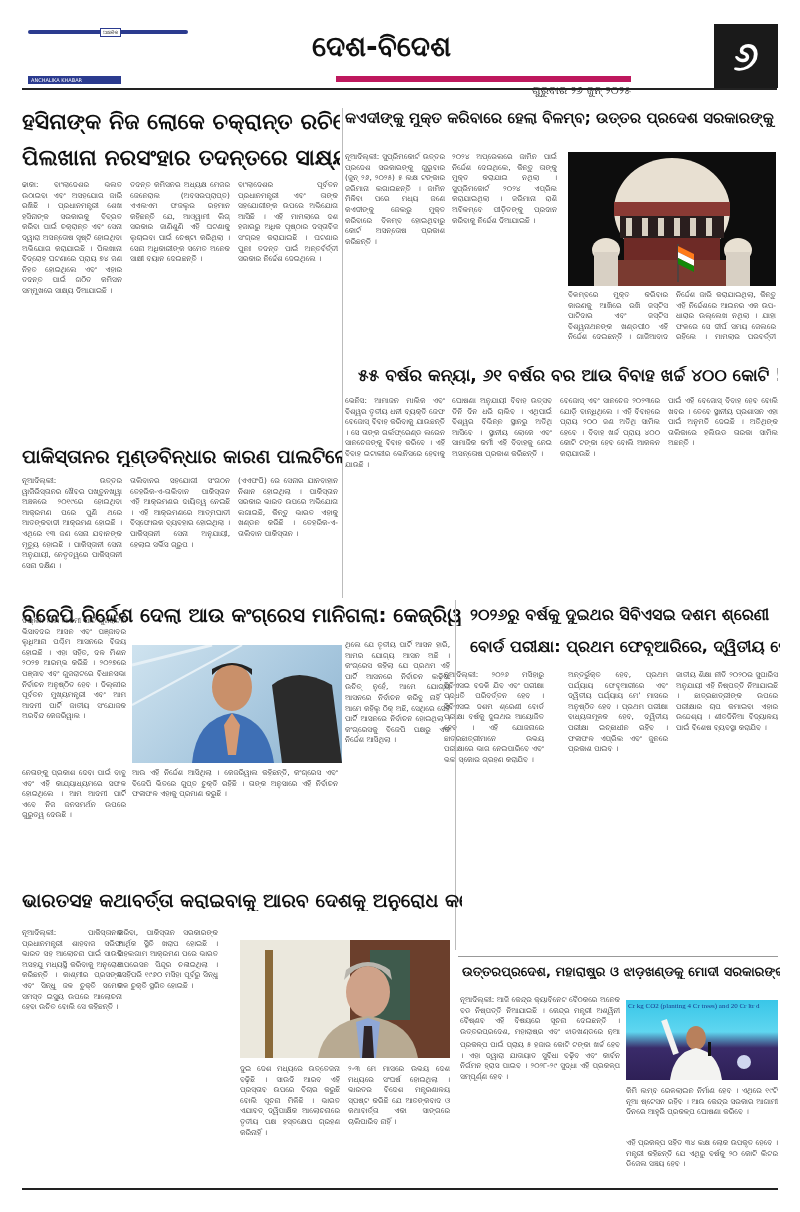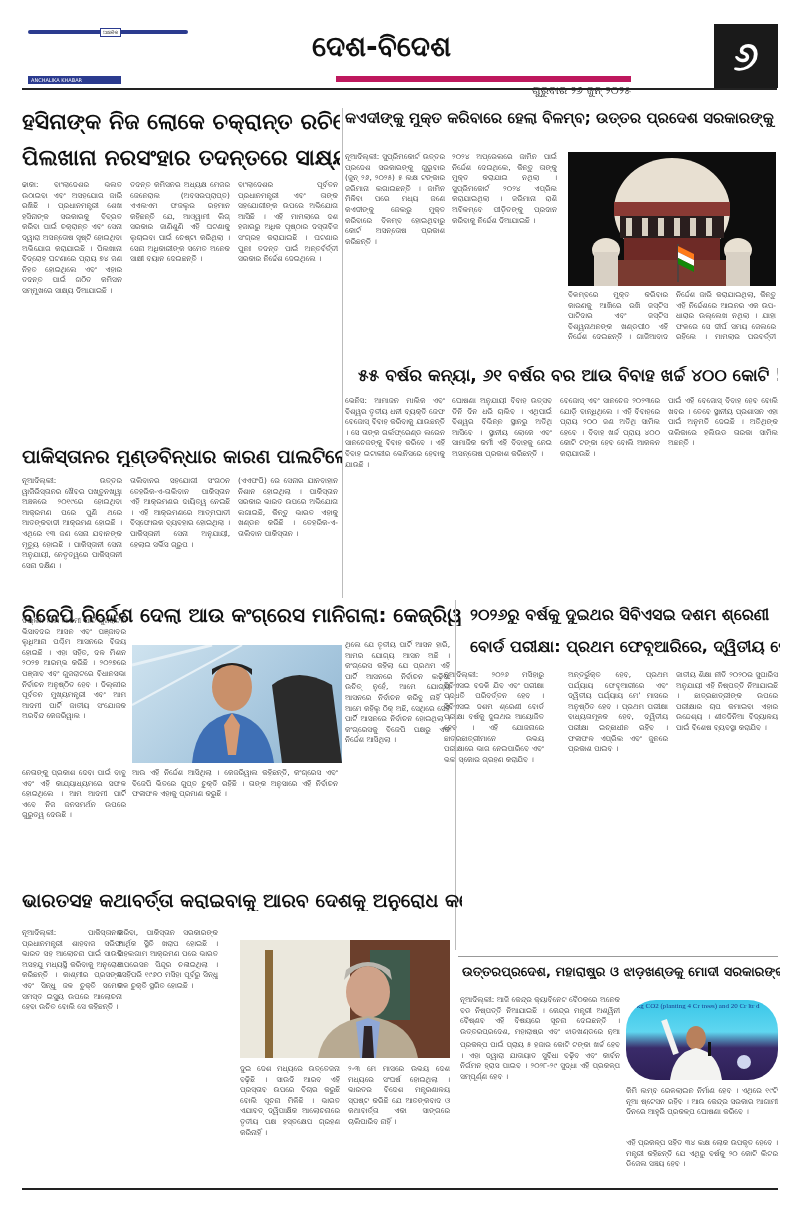--- a/index.html
+++ b/index.html
@@ -126,21 +126,21 @@
     <path d="M116 82 L128 78 L140 82 L136 118 L120 118 Z" fill="#8fa7d6"></path>
     <path d="M124 86 L132 86 L134 118 L122 118 Z" fill="#2e2428"></path>
   </svg>
 </div>
 <div class="col body" style="left:240px;top:1064px;width:100px;height:120px;">ଦୁଇ ଦେଶ ମଧ୍ୟରେ ଉତ୍ତେଜନା ବଢ଼ିଛି । ସାଉଦି ଆରବ ଏହି ପ୍ରସ୍ତାବ ଉପରେ ବିଚାର କରୁଛି ବୋଲି ସୂଚନା ମିଳିଛି । ଭାରତ ଏଯାବତ୍ ଦ୍ୱିପାକ୍ଷିକ ଆଲୋଚନାରେ ତୃତୀୟ ପକ୍ଷ ହସ୍ତକ୍ଷେପ ଗ୍ରହଣ କରିନାହିଁ ।</div>
 <div class="col body" style="left:348px;top:1064px;width:102px;height:120px;">୨-୩ ମେ ମାସରେ ଉଭୟ ଦେଶ ମଧ୍ୟରେ ସଂଘର୍ଷ ହୋଇଥିଲା । ଭାରତର ବିଦେଶ ମନ୍ତ୍ରଣାଳୟ ସ୍ପଷ୍ଟ କରିଛି ଯେ ଆତଙ୍କବାଦ ଓ କଥାବାର୍ତ୍ତା ଏକା ସାଙ୍ଗରେ ଚାଲିପାରିବ ନାହିଁ ।</div>
 
 <div class="rule-h" style="left:458px;top:956px;width:320px;"></div>
 <div class="abs hl" style="left:462px;top:965px;width:318px;font-size:13px;">ଉତ୍ତରପ୍ରଦେଶ, ମହାରାଷ୍ଟ୍ର ଓ ଝାଡ଼ଖଣ୍ଡକୁ ମୋଦୀ ସରକାରଙ୍କ ବଡ ଉପହାର</div>
 <div class="col body" style="left:460px;top:995px;width:160px;height:40px;">ନୂଆଦିଲ୍ଲୀ: ଆଜି କେନ୍ଦ୍ର କ୍ୟାବିନେଟ ବୈଠକରେ ଅନେକ ବଡ ନିଷ୍ପତ୍ତି ନିଆଯାଇଛି । କେନ୍ଦ୍ର ମନ୍ତ୍ରୀ ଅଶ୍ୱିନୀ ବୈଷ୍ଣବ ଏହି ବିଷୟରେ ସୂଚନା ଦେଇଛନ୍ତି । ଉତ୍ତରପ୍ରଦେଶ, ମହାରାଷ୍ଟ୍ର ଏବଂ ଝାଡ଼ଖଣ୍ଡରେ ନୂଆ ରେଳ ପ୍ରକଳ୍ପକୁ ମଞ୍ଜୁରୀ ମିଳିଛି ।</div>
-<div class="img" style="left:626px;top:1000px;width:152px;height:80px;background:linear-gradient(#39c6e8,#5fd6f0 40%,#3a2b6a 60%,#2e2056);border-radius:30px;">
+<div class="img" style="left:626px;top:1000px;width:152px;height:80px;background:linear-gradient(#39c6e8,#5fd6f0 40%,#3a2b6a 60%,#2e2056);">
   <div style="position:absolute;left:2px;top:2px;font-family:'Liberation Serif',serif;font-size:7px;color:#1a3a8f;white-space:nowrap;">Cr kg CO2 (planting 4 Cr trees) and 20 Cr ltr d</div>
   <svg width="152" height="80" viewBox="0 0 152 80">
     <ellipse cx="70" cy="38" rx="10" ry="12" fill="#b8805c"></ellipse>
     <path d="M44 80 Q48 52 70 48 Q92 52 96 80 Z" fill="#f3f3f1"></path>
     <path d="M50 54 L38 20" stroke="#f3f3f1" stroke-width="6"></path>
     <rect x="82" y="42" width="3" height="14" fill="#111"></rect>
     <circle cx="118" cy="62" r="7" fill="#cfd6f0"></circle>
   </svg>
 </div>
 <div class="col body" style="left:460px;top:1040px;width:160px;height:144px;">ପ୍ରକଳ୍ପ ପାଇଁ ପ୍ରାୟ ୫ ହଜାର କୋଟି ଟଙ୍କା ଖର୍ଚ୍ଚ ହେବ । ଏହା ଦ୍ୱାରା ଯାତାୟାତ ସୁବିଧା ବଢ଼ିବ ଏବଂ କାର୍ବନ ନିର୍ଗମନ ହ୍ରାସ ପାଇବ । ୨୦୨୮-୨୯ ସୁଦ୍ଧା ଏହି ପ୍ରକଳ୍ପ ସମ୍ପୂର୍ଣ୍ଣ ହେବ ।</div>

